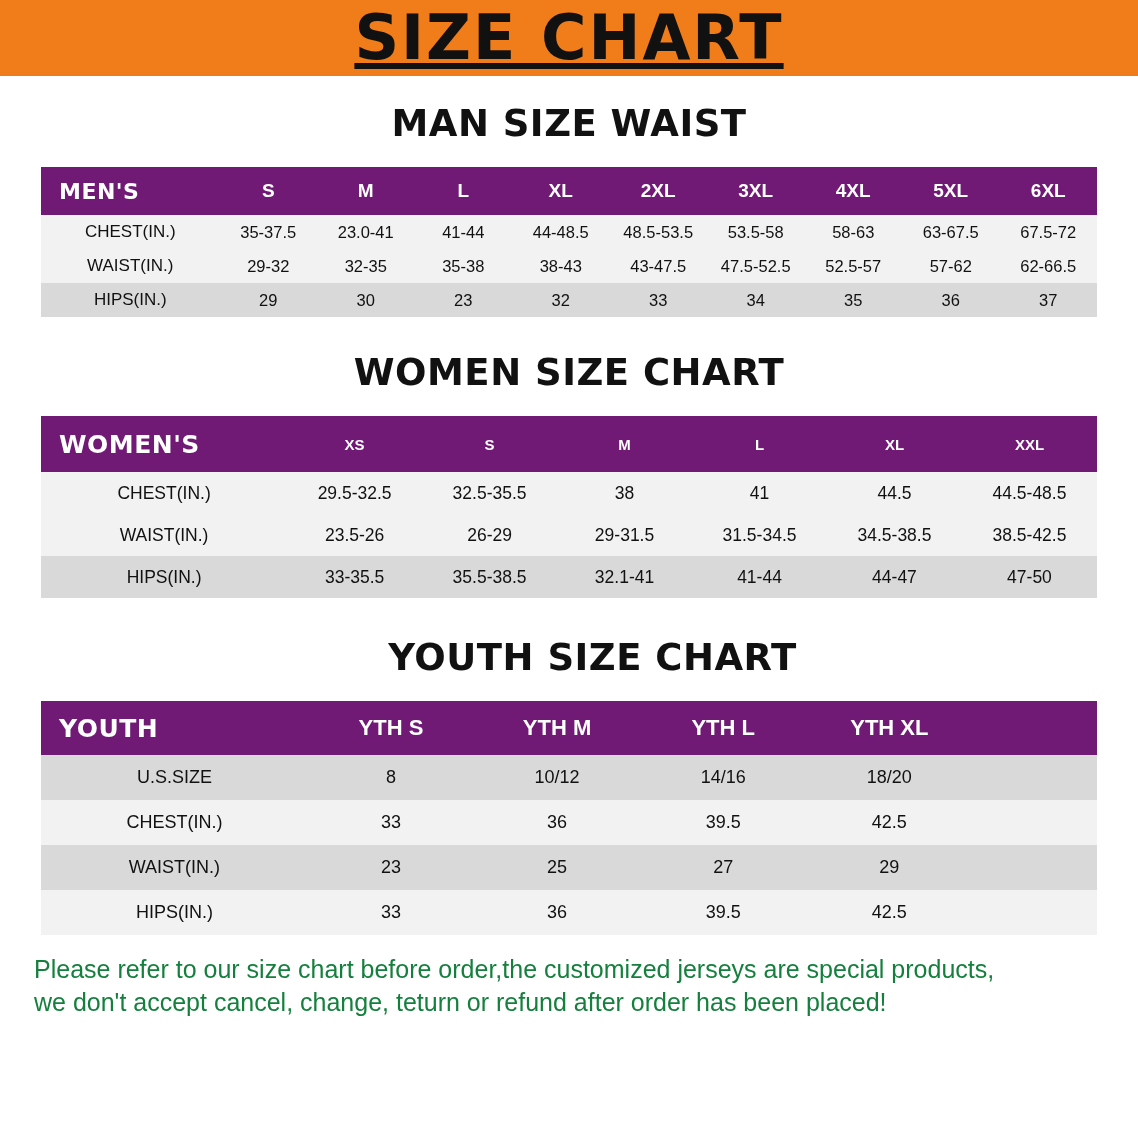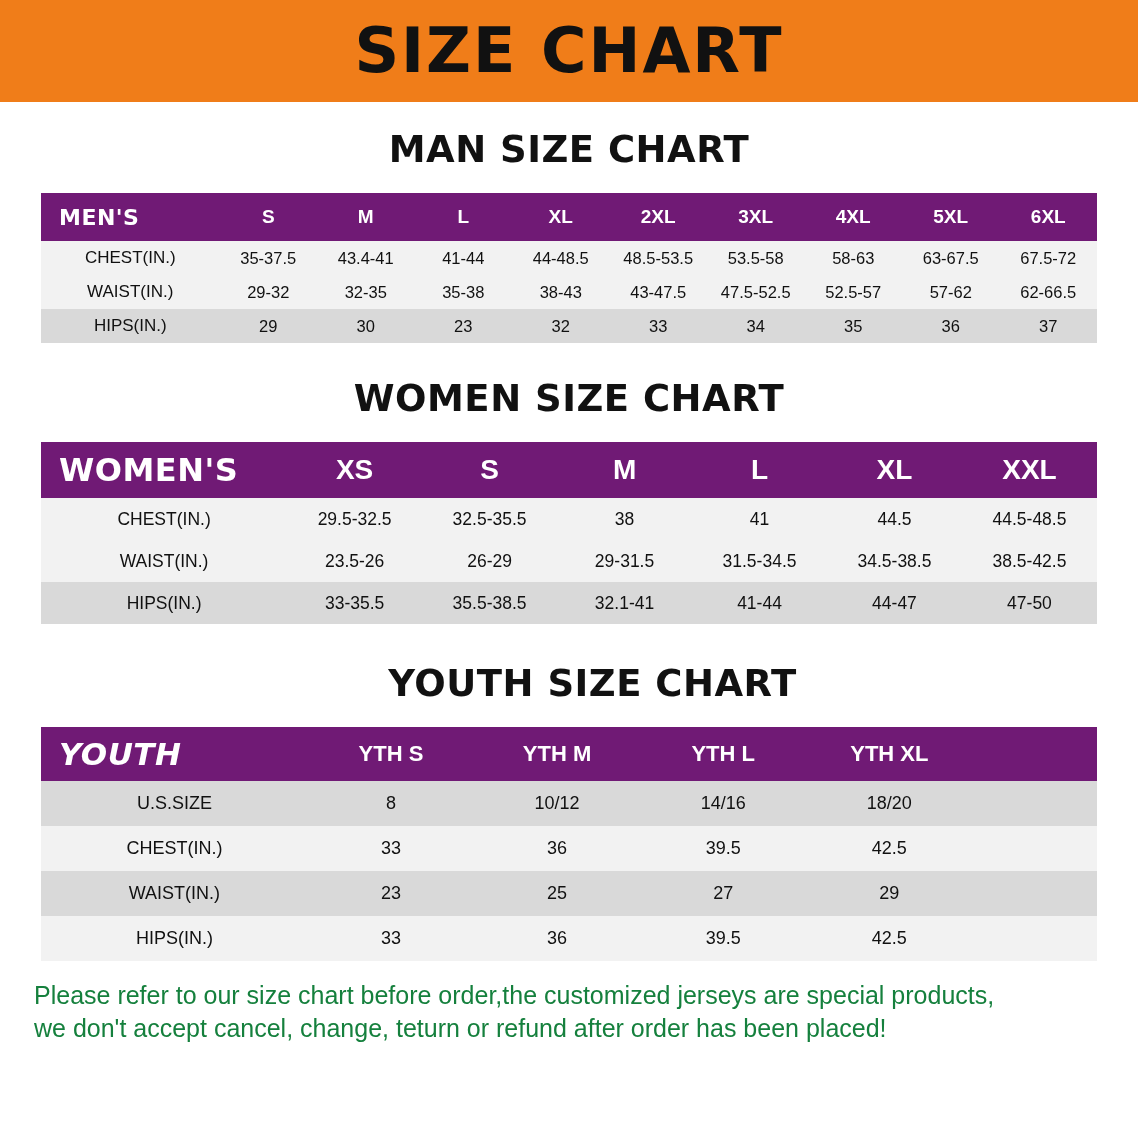--- a/index.html
+++ b/index.html
@@ -10,25 +10,26 @@
   body {
     width: 1138px;
     height: 1132px;
     font-family: "Liberation Sans", sans-serif;
     color: #111111;
     overflow: hidden;
   }
 
   
   .banner {
-    height: 102px;
+    height: 76px;
     background: #f07d19;
     display: flex;
     align-items: center;
     justify-content: center;
+    text-decoration: underline;
   }
   .banner-title {
     font-family: "DejaVu Sans", sans-serif;
     font-weight: bold;
     font-size: 62px;
     letter-spacing: 2px;
     color: #111111;
     line-height: 1;
   }
 
@@ -86,46 +87,46 @@
   }
   table.size-table tbody td.row-head {
     text-align: center;
     font-size: 17px;
   }
   tr.stripe-dark td { background: #d9d9d9; }
   tr.stripe-light td { background: #f2f2f2; }
 
   
   #youth-table thead th { font-size: 22px; height: 54px; }
-  #youth-table thead th.row-head { font-size: 31px; font-style: italic; }
+  #youth-table thead th.row-head { font-size: 25px; }
   #youth-table td { height: 45px; font-size: 18px; }
 
   
-  #women-table thead th { font-size: 28px; height: 56px; }
-  #women-table thead th.row-head { font-size: 32px; }
+  #women-table thead th { font-size: 15px; height: 56px; }
+  #women-table thead th.row-head { font-size: 25px; }
   #women-table td { height: 42px; font-size: 17.5px; }
 
   
   .note {
     margin: 18px 34px 0 34px;
     color: #15803d;
     font-family: "Liberation Sans", sans-serif;
     font-size: 25px;
     line-height: 1.33;
     text-align: left;
   }
 </style>
 </head>
 <body>
 
 <div class="banner">
   <div class="banner-title">SIZE CHART</div>
 </div>
 
-<div class="section-heading" id="man-heading">MAN SIZE CHART</div>
+<div class="section-heading" id="man-heading">MAN SIZE WAIST</div>
 
 <div class="table-wrap" id="man-table-wrap">
   <table class="size-table" id="man-table">
     <thead>
       <tr>
         <th class="row-head" style="width:15.5%">MEN'S</th>
         <th style="width:9.4%">S</th>
         <th style="width:9.4%">M</th>
         <th style="width:9.4%">L</th>
         <th style="width:9.4%">XL</th>
@@ -133,21 +134,21 @@
         <th style="width:9.4%">3XL</th>
         <th style="width:9.4%">4XL</th>
         <th style="width:9.4%">5XL</th>
         <th style="width:9.4%">6XL</th>
       </tr>
     </thead>
     <tbody>
       <tr class="stripe-light">
         <td class="row-head">CHEST(IN.)</td>
         <td>35-37.5</td>
-        <td>43.4-41</td>
+        <td>23.0-41</td>
         <td>41-44</td>
         <td>44-48.5</td>
         <td>48.5-53.5</td>
         <td>53.5-58</td>
         <td>58-63</td>
         <td>63-67.5</td>
         <td>67.5-72</td>
       </tr>
       <tr class="stripe-light">
         <td class="row-head">WAIST(IN.)</td>

